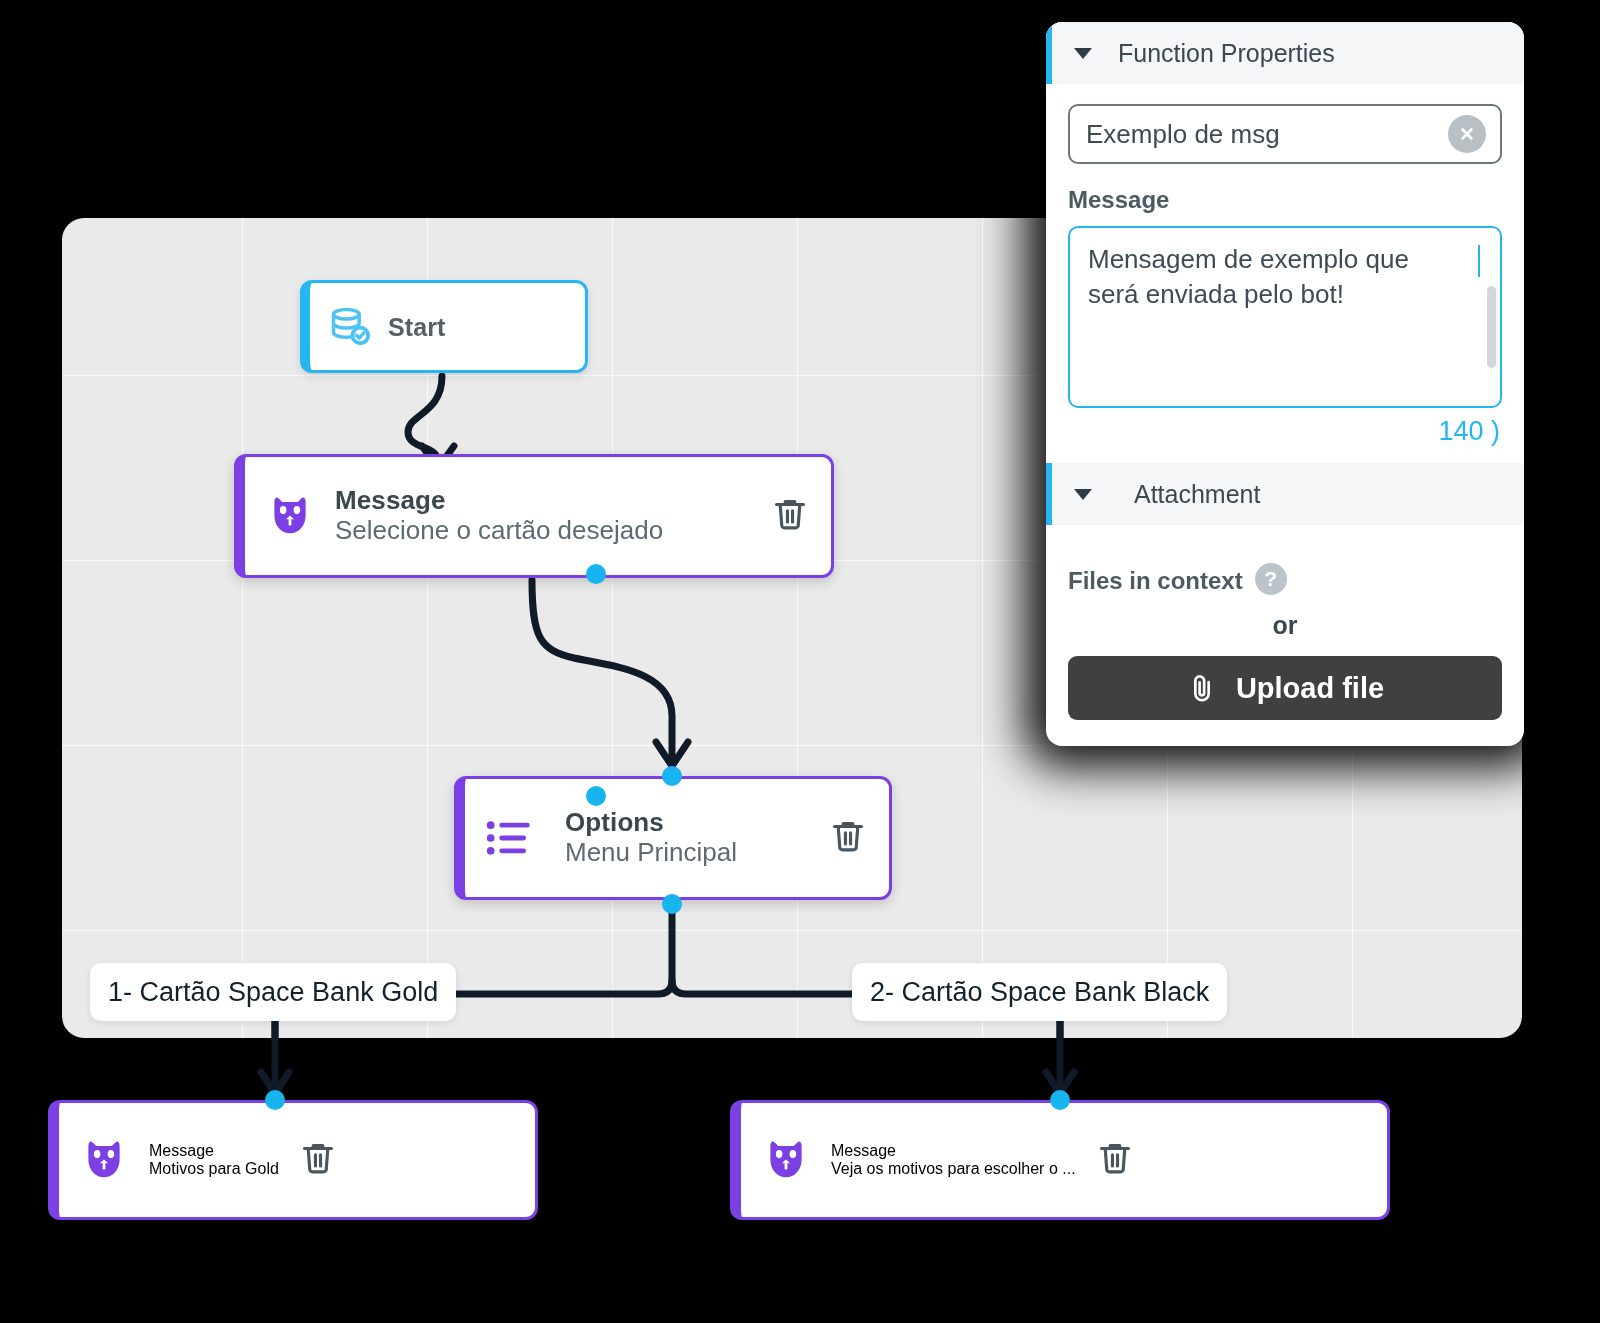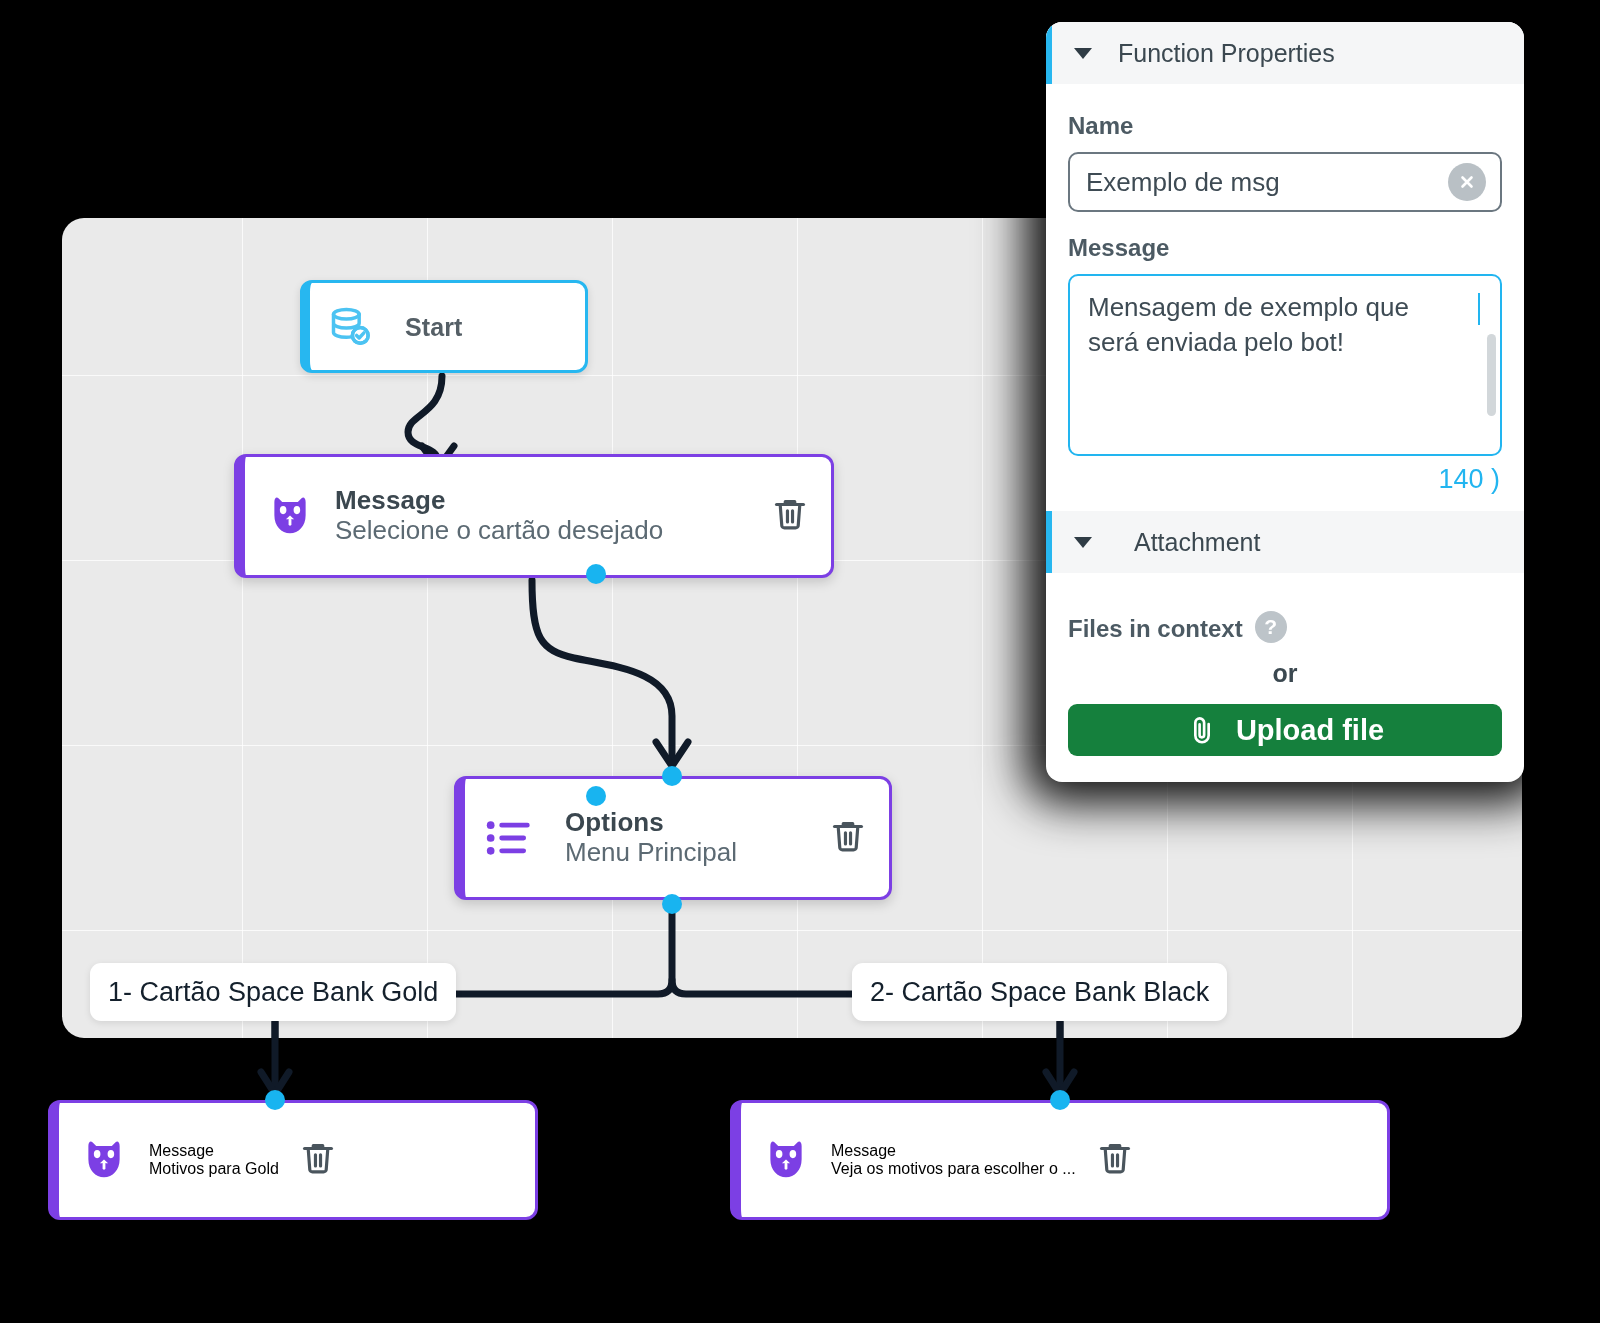--- a/index.html
+++ b/index.html
@@ -27,21 +27,21 @@
   .node .txt{flex:1 1 auto;min-width:0;}
   .node .title{font-weight:bold;color:#3b474f;font-size:26px;line-height:1.12;
                letter-spacing:.1px;}
   .node .sub{color:#5c6a73;font-size:26px;line-height:1.2;white-space:nowrap;
              overflow:hidden;text-overflow:ellipsis;}
   .trash{flex:0 0 auto;cursor:pointer;}
 
   
   #node-start{left:238px;top:62px;width:288px;height:93px;
     border:3px solid #27b7f0;border-left:10px solid #27b7f0;
-    padding:0 18px;gap:33px;box-shadow:0 3px 8px rgba(0,0,0,.12);}
+    padding:0 18px;gap:16px;box-shadow:0 3px 8px rgba(0,0,0,.12);}
   #node-start .title{font-size:25px;color:#555f66;}
 
   
   .node-purple{border:3px solid #7c3fe4;border-left:11px solid #7c3fe4;
                box-shadow:0 4px 12px rgba(0,0,0,.17);}
   #node-msg1{left:172px;top:236px;width:600px;height:124px;padding:0 22px 0 20px;gap:20px;}
   #node-opts{left:392px;top:558px;width:438px;height:124px;padding:0 22px 0 20px;gap:32px;}
 
   
   .node-detached{position:absolute;background:#fff;border-radius:12px;
@@ -95,21 +95,21 @@
      border-radius:5px;background:#d2d7da;cursor:pointer;}
   .counter{text-align:right;color:#22b5f0;font-size:27px;margin:8px 0 4px;
      padding-right:2px;white-space:nowrap;}
   .sel{border:2px solid #6b7780;border-radius:10px;height:60px;display:flex;
      align-items:center;justify-content:space-between;padding:0 18px;
      box-sizing:border-box;cursor:pointer;}
   .sel .ph{font-size:26px;color:#7c878e;}
   .sel .cd{width:0;height:0;border-left:9px solid transparent;
      border-right:9px solid transparent;border-top:11px solid #2f3c45;}
   .or{text-align:center;font-size:25px;font-weight:bold;color:#3b4850;margin:16px 0;}
-  .upload{background:#15803d;border-radius:9px;height:52px;display:flex;
+  .upload{background:#404040;border-radius:9px;height:64px;display:flex;
      align-items:center;justify-content:center;gap:18px;color:#fff;
      font-size:29px;font-weight:bold;cursor:pointer;margin-bottom:26px;}
 </style>
 </head>
 <body>
 
 <div id="canvas">
   <div id="canvas-clip">
 
     <svg viewBox="0 0 1460 820" width="1460" height="820" style="position:absolute;left:0;top:0;">
@@ -261,21 +261,20 @@
 <div class="dot" style="left:1050px;top:1090px;z-index:30;"></div>
 
 <div id="panel">
 
   <div class="sec-head">
     <span class="caret"></span>
     <span class="sh-label">Function Properties</span>
   </div>
 
   <div class="panel-body">
-    <div class="fld-label">Name</div>
     <div class="inp">
       <span class="val">Exemplo de msg</span>
       <span class="clear-x">
         <svg width="20" height="20" viewBox="0 0 20 20" stroke="#fff" stroke-width="2.6" stroke-linecap="round">
           <path d="M5.5 5.5l9 9M14.5 5.5l-9 9"></path>
         </svg>
       </span>
     </div>
 
     <div class="fld-label" style="margin-top:22px;">Message</div>

